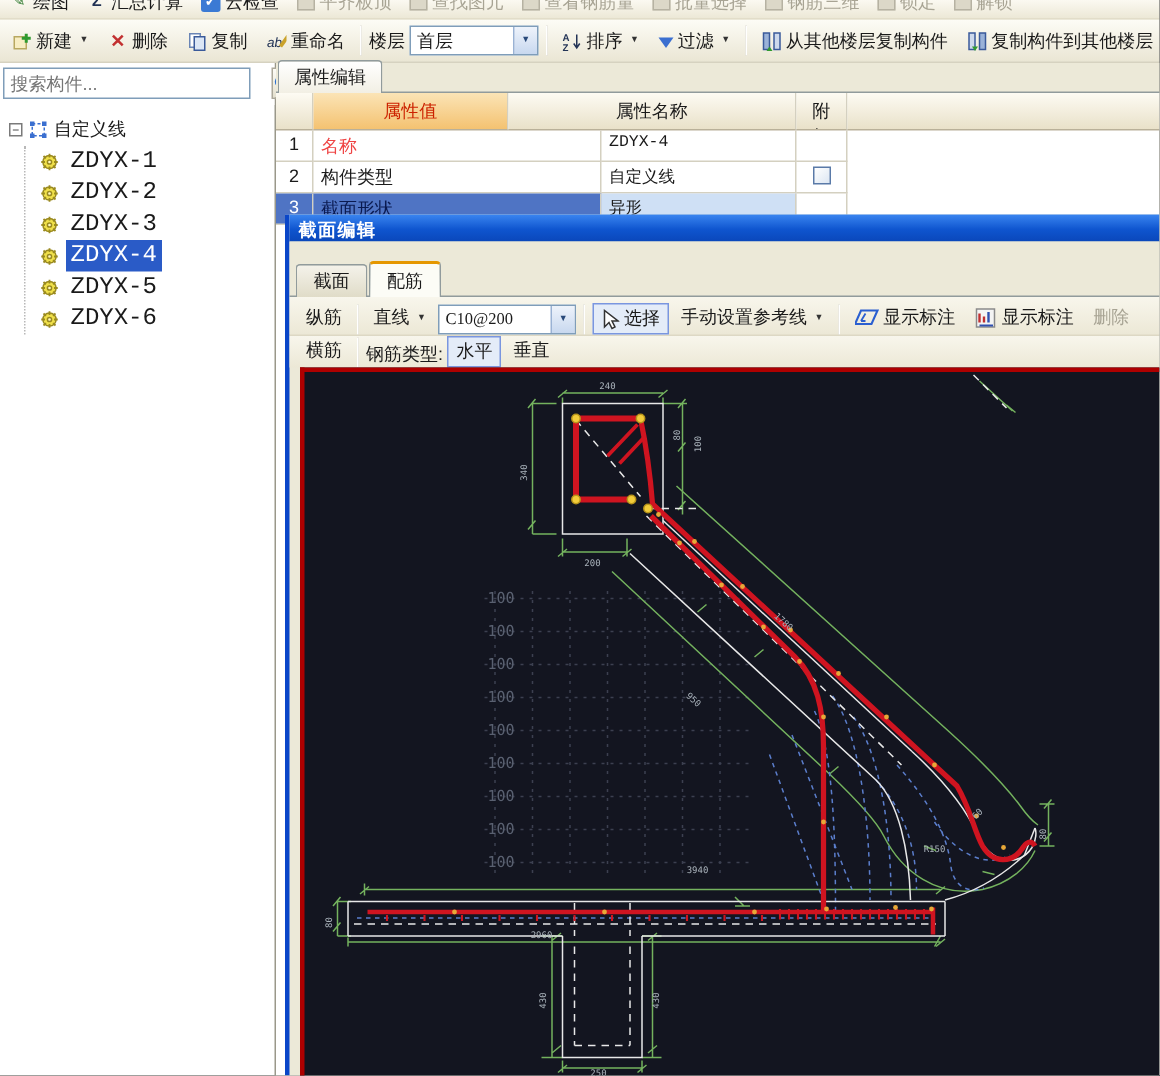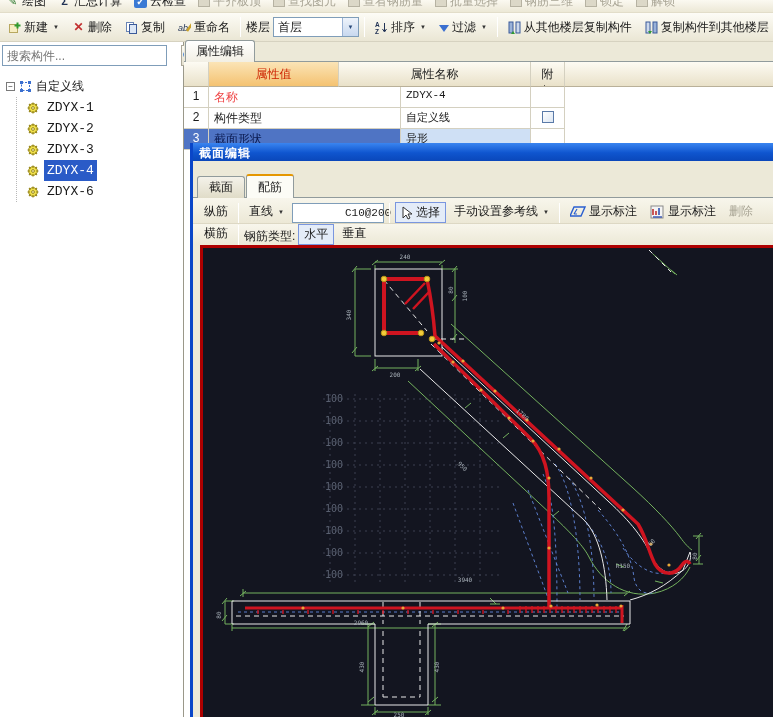--- a/index.html
+++ b/index.html
@@ -30,21 +30,21 @@
   #main { display:flex; height:675px; }
   #sidebar { width:184px; background:#fff; border-right:1px solid #9a988a; display:flex; flex-direction:column; }
   #searchrow { display:flex; gap:14px; padding:3px 2px 4px 2px; background:#fff; }
   #searchrow input { flex:1; height:21px; border:1px solid #7f9db9; padding:0 4px; font-size:12px; color:#8a8a8a; font-family:"Liberation Sans",sans-serif; }
   #search-btn { width:23px; height:21px; background:linear-gradient(180deg,#fdfcf6,#e4e0ce); border:1px solid #aca899; display:flex; align-items:center; justify-content:center; }
   #tree { padding:6px 0 0 6px; line-height:21px; }
   .tree-root-row { display:flex; align-items:center; gap:4px; }
   .expander { width:9px; height:9px; border:1px solid #7a7a7a; background:#fff; font-size:8px; line-height:7px; text-align:center; color:#333; }
   .tree-kids { margin-left:10px; border-left:1px dotted #b8b8b8; }
   .tree-item { display:flex; align-items:center; gap:5px; padding-left:10px; }
-  .tree-item .lbl { padding:0 3px; font-family:"Liberation Mono","DejaVu Sans Mono",monospace; font-size:13px; }
+  .tree-item .lbl { padding:0 3px; font-family:"Liberation Mono","DejaVu Sans Mono",monospace; font-size:16px; }
   .tree-item.sel .lbl { background:#2a5bc7; color:#fff; }
 
   #right { flex:1; position:relative; background:#ece9d8; }
 
   
   #props-tabs { height:20px; border-bottom:1px solid #919b9c; padding-left:1px; background:#ece9d8; display:flex; align-items:flex-end; }
   .ptab { background:linear-gradient(180deg,#ffffff,#f2efe4); border:1px solid #919b9c; border-bottom:none; border-radius:3px 3px 0 0; padding:2px 10px 2px 10px; position:relative; top:1px; }
   #ptable { position:absolute; top:20px; left:0; right:0; bottom:0; background:#fff; }
   .prow { display:flex; }
   .pcell { border-right:1px solid #d4d0c0; border-bottom:1px solid #d4d0c0; padding:2px 5px; height:21px; overflow:hidden; }
@@ -250,20 +250,28 @@
               <circle cx="6" cy="6" r="1.4" fill="#fff8c0" stroke="#9a8a20"></circle>
             </svg>
             <span class="lbl">ZDYX-4</span>
           </div>
           <div class="tree-item">
             <svg width="12" height="12">
               <circle cx="6" cy="6" r="4.4" fill="#f0e04a" stroke="#9a8a20"></circle>
               <path d="M6 0.5 V3 M6 9 V11.5 M0.5 6 H3 M9 6 H11.5 M2 2 l1.6 1.6 M8.4 8.4 l1.6 1.6 M10 2 l-1.6 1.6 M3.6 8.4 L2 10" stroke="#9a8a20" stroke-width="1.2"></path>
               <circle cx="6" cy="6" r="1.4" fill="#fff8c0" stroke="#9a8a20"></circle>
             </svg>
+            <span class="lbl">ZDYX-5</span>
+          </div>
+          <div class="tree-item">
+            <svg width="12" height="12">
+              <circle cx="6" cy="6" r="4.4" fill="#f0e04a" stroke="#9a8a20"></circle>
+              <path d="M6 0.5 V3 M6 9 V11.5 M0.5 6 H3 M9 6 H11.5 M2 2 l1.6 1.6 M8.4 8.4 l1.6 1.6 M10 2 l-1.6 1.6 M3.6 8.4 L2 10" stroke="#9a8a20" stroke-width="1.2"></path>
+              <circle cx="6" cy="6" r="1.4" fill="#fff8c0" stroke="#9a8a20"></circle>
+            </svg>
             <span class="lbl">ZDYX-6</span>
           </div>
         </div>
     </div>
   </div>
 
   <div id="right">
     <div id="props-tabs">
       <span class="ptab">属性编辑</span>
     </div>
@@ -307,21 +315,21 @@
         <span class="dtab active">配筋</span>
       </div>
       <div class="dlg-tb" id="dlg-tb1">
         <span class="tbtn">纵筋</span>
         <span class="sep"></span>
         <span class="tbtn">
           <span>直线</span>
             <span class="dd">▼</span>
         </span>
         <span class="combo" style="width:92px;">
-          <span class="val" style="font-family:Liberation Mono, monospace;font-size:11px;margin-left:48px;">C10@200</span>
+          <span class="val" style="font-family:Liberation Serif, serif;font-size:11px;">C10@200</span>
           <span class="cbtn" style="margin-left:auto;">▼</span>
         </span>
         <span class="sep"></span>
         <span class="boxed">
           <svg width="12" height="14">
               <polygon points="2,1 2,12 5,9 7,13 9,12 7,8 11,8" fill="#fff" stroke="#333" stroke-width="1"></polygon>
             </svg>
           <span>选择</span>
         </span>
         <span class="tbtn">

